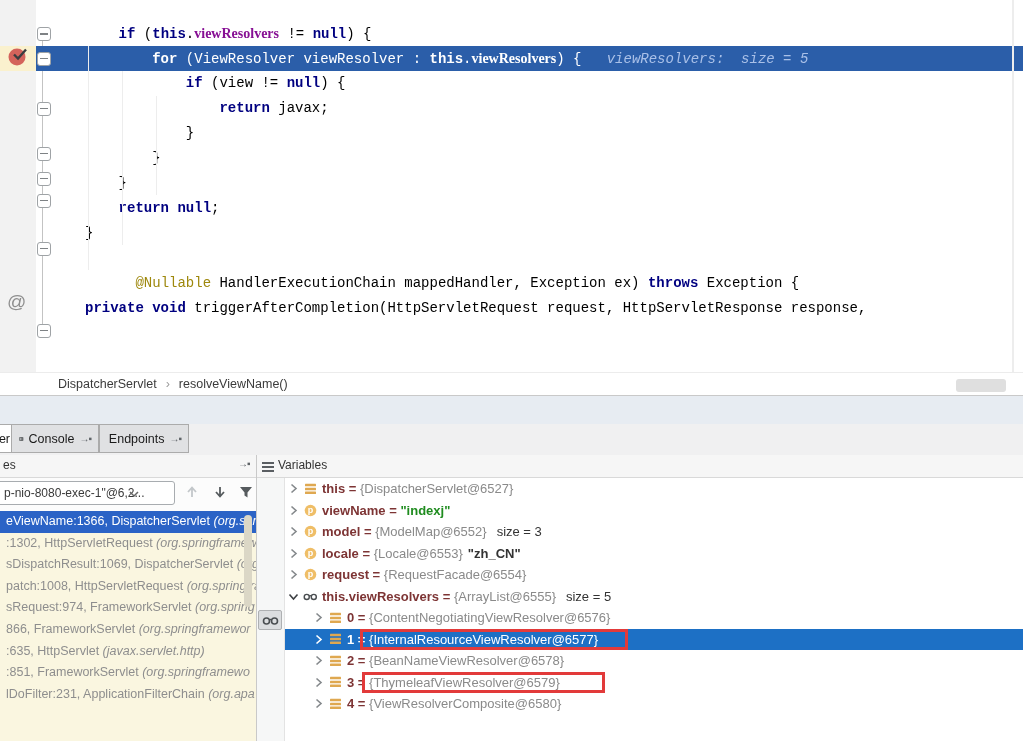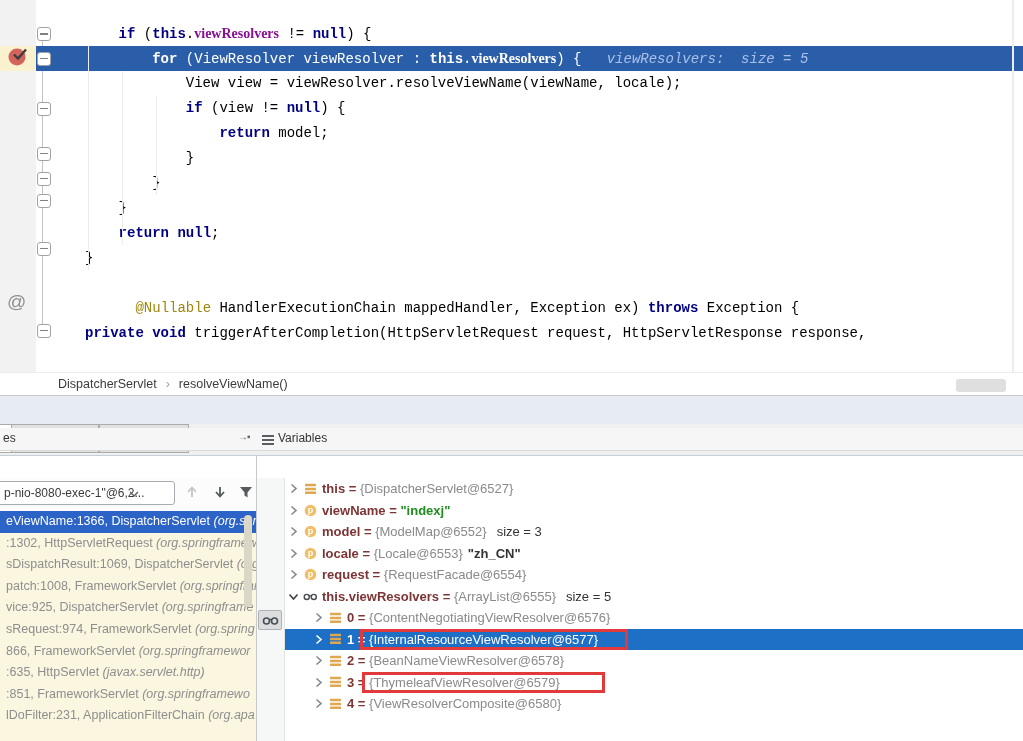--- a/index.html
+++ b/index.html
@@ -35,21 +35,21 @@
       border-top:1px solid #C9C9C9;}
   #dbg-tabs{position:absolute;left:0;top:424px;width:1023px;height:31px;background:#F0F0F1;
       border-bottom:1px solid #C6CED8;}
   .tab{position:absolute;top:0;height:29px;background:#E0E1E3;border:1px solid #ABABAB;
       display:flex;align-items:center;font-size:12.5px;color:#1A1A1A;box-sizing:border-box;padding:0 7px;gap:5px;}
   #tab-er{left:-16px;width:34px;background:#FFF;justify-content:flex-end;}
   #tab-console{left:11px;width:88px;}
   #tab-endpoints{left:99px;width:90px;justify-content:flex-end;}
   .tab .pin{font-size:10px;color:#5F6468;letter-spacing:-1px;}
   
-  #panel-headers{position:absolute;left:0;top:428px;width:1023px;height:22px;background:#F6F6F6;
+  #panel-headers{position:absolute;left:0;top:455px;width:1023px;height:22px;background:#F6F6F6;
       border-bottom:1px solid #D9D9D9;font-size:12px;color:#333;}
   #frames-title{position:absolute;left:3px;top:3px;}
   #frames-pin{position:absolute;left:238px;top:3px;font-size:10px;color:#5F6468;letter-spacing:-1px;}
   #panel-divider{position:absolute;left:256px;top:455px;width:1px;height:286px;background:#C9C9C9;z-index:9;}
   #vars-title-icon{position:absolute;left:262px;top:7px;}
   #vars-title{position:absolute;left:278px;top:3px;}
   
   #frames-toolbar{position:absolute;left:0;top:478px;width:256px;height:33px;background:#FCFCFC;}
   #thread-dropdown{position:absolute;left:-30px;top:3px;width:205px;height:24px;background:#FFF;
       border:1px solid #A8ACB0;border-radius:3px;box-sizing:border-box;font-size:12px;color:#3A3A3A;
@@ -97,23 +97,22 @@
 
     <svg id="bp-icon" width="22" height="22" viewBox="0 0 22 22">
       <circle cx="10" cy="11" r="8.5" fill="#D4635B"></circle>
       <path d="M7 8.5 L11 12.5 L19 3.5" fill="none" stroke="#3A3D3F" stroke-width="2.4"></path>
     </svg>
     <div id="at-symbol">@</div>
 
     <div id="code">
         <div class="code-line"><span class="pln">    </span><span class="kw">if</span><span class="pln"> (</span><span class="kw">this</span><span class="pln">.</span><span class="fld">viewResolvers</span><span class="pln"> != </span><span class="kw">null</span><span class="pln">) {</span></div>
         <div class="code-line exec"><span class="pln">        </span><span class="kw">for</span><span class="pln"> (ViewResolver viewResolver : </span><span class="kw">this</span><span class="pln">.</span><span class="fld">viewResolvers</span><span class="pln">) { </span><span class="hint">  viewResolvers:  size = 5</span></div>
-        <div class="code-line"><span class="pln">            View view = viewResolver.resolveViewName(viewName, locale);</span></div>
         <div class="code-line"><span class="pln">            </span><span class="kw">if</span><span class="pln"> (view != </span><span class="kw">null</span><span class="pln">) {</span></div>
-        <div class="code-line"><span class="pln">                </span><span class="kw">return</span><span class="pln"> model;</span></div>
+        <div class="code-line"><span class="pln">                </span><span class="kw">return</span><span class="pln"> javax;</span></div>
         <div class="code-line"><span class="pln">            }</span></div>
         <div class="code-line"><span class="pln">        }</span></div>
         <div class="code-line"><span class="pln">    }</span></div>
         <div class="code-line"><span class="pln">    </span><span class="kw">return</span><span class="pln"> </span><span class="kw">null</span><span class="pln">;</span></div>
         <div class="code-line"><span class="pln">}</span></div>
         <div class="code-line"><span class="pln"></span></div>
         <div class="code-line"><span class="pln">      </span><span class="ann">@Nullable</span><span class="pln"> HandlerExecutionChain mappedHandler, Exception ex) </span><span class="kw">throws</span><span class="pln"> Exception {</span></div>
         <div class="code-line"><span class="kw">private</span><span class="pln"> </span><span class="kw">void</span><span class="pln"> triggerAfterCompletion(HttpServletRequest request, HttpServletResponse response,</span></div>
       </div>
 
@@ -187,22 +186,21 @@
       </svg>
     <svg class="fr-tool" style="left:238px;" viewBox="0 0 16 16">
         <path d="M2 3 H14 L9.5 8.5 V13.5 L6.5 11.5 V8.5 Z" fill="#565B5E"></path>
       </svg>
   </div>
   <div id="frames-list">
 
   <div class="frow selected"><span class="fmain">eViewName:1366, DispatcherServlet </span><span class="fpkg">(org.spr</span></div>
       <div class="frow"><span class="fmain">:1302, HttpServletRequest </span><span class="fpkg">(org.springframewo</span></div>
       <div class="frow"><span class="fmain">sDispatchResult:1069, DispatcherServlet </span><span class="fpkg">(org</span></div>
-      <div class="frow"><span class="fmain">patch:1008, FrameworkServlet </span><span class="fpkg">(org.springfram</span></div>
-      <div class="frow"><span class="fmain">vice:925, DispatcherServlet </span><span class="fpkg">(org.springframe</span></div>
+      <div class="frow"><span class="fmain">patch:1008, HttpServletRequest </span><span class="fpkg">(org.springfram</span></div>
       <div class="frow"><span class="fmain">sRequest:974, FrameworkServlet </span><span class="fpkg">(org.spring</span></div>
       <div class="frow"><span class="fmain">866, FrameworkServlet </span><span class="fpkg">(org.springframewor</span></div>
       <div class="frow"><span class="fmain">:635, HttpServlet </span><span class="fpkg">(javax.servlet.http)</span></div>
       <div class="frow"><span class="fmain">:851, FrameworkServlet </span><span class="fpkg">(org.springframewo</span></div>
       <div class="frow"><span class="fmain">lDoFilter:231, ApplicationFilterChain </span><span class="fpkg">(org.apa</span></div>
       <div id="frames-scrollthumb"></div>
     </div>
 
   <div id="vars-toolcol">
     

